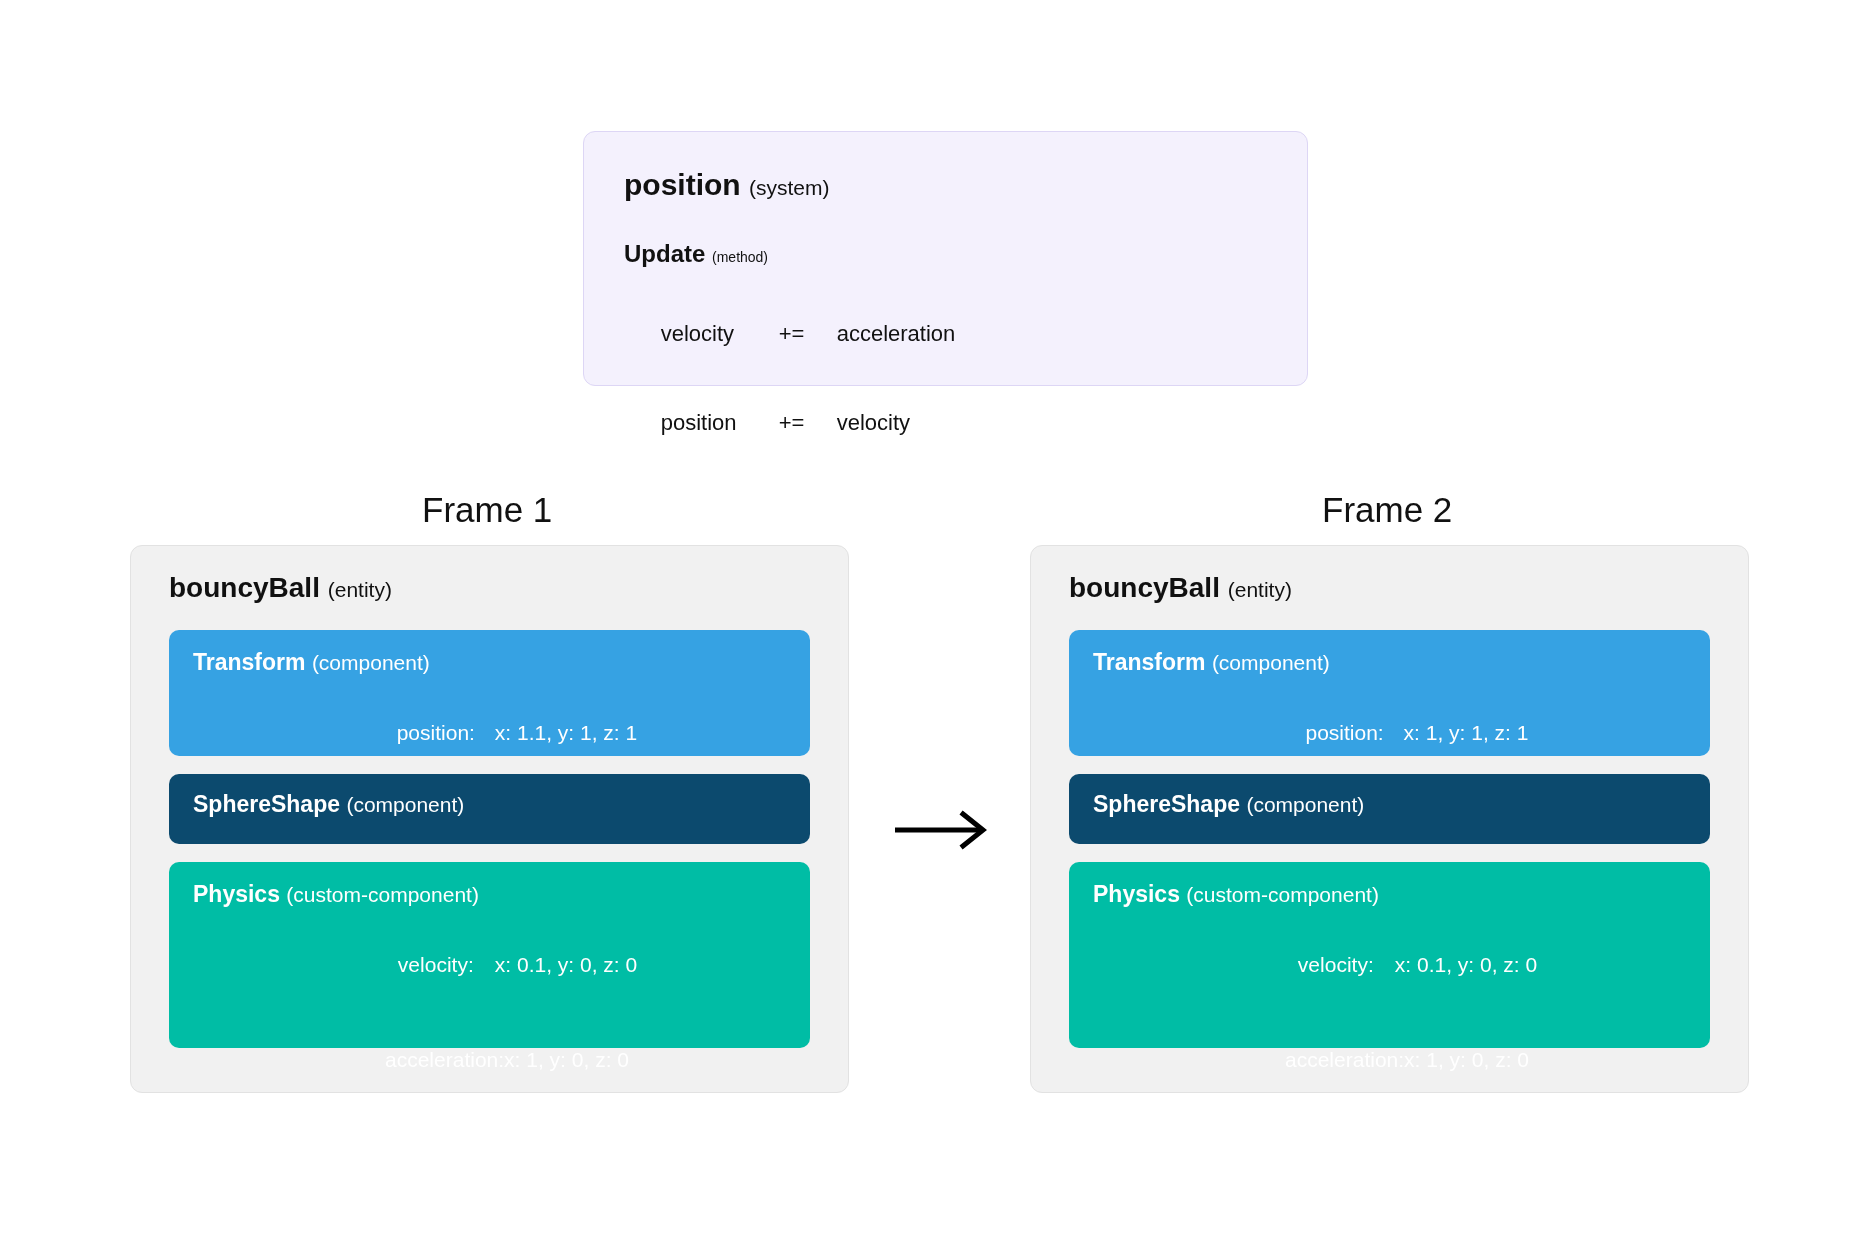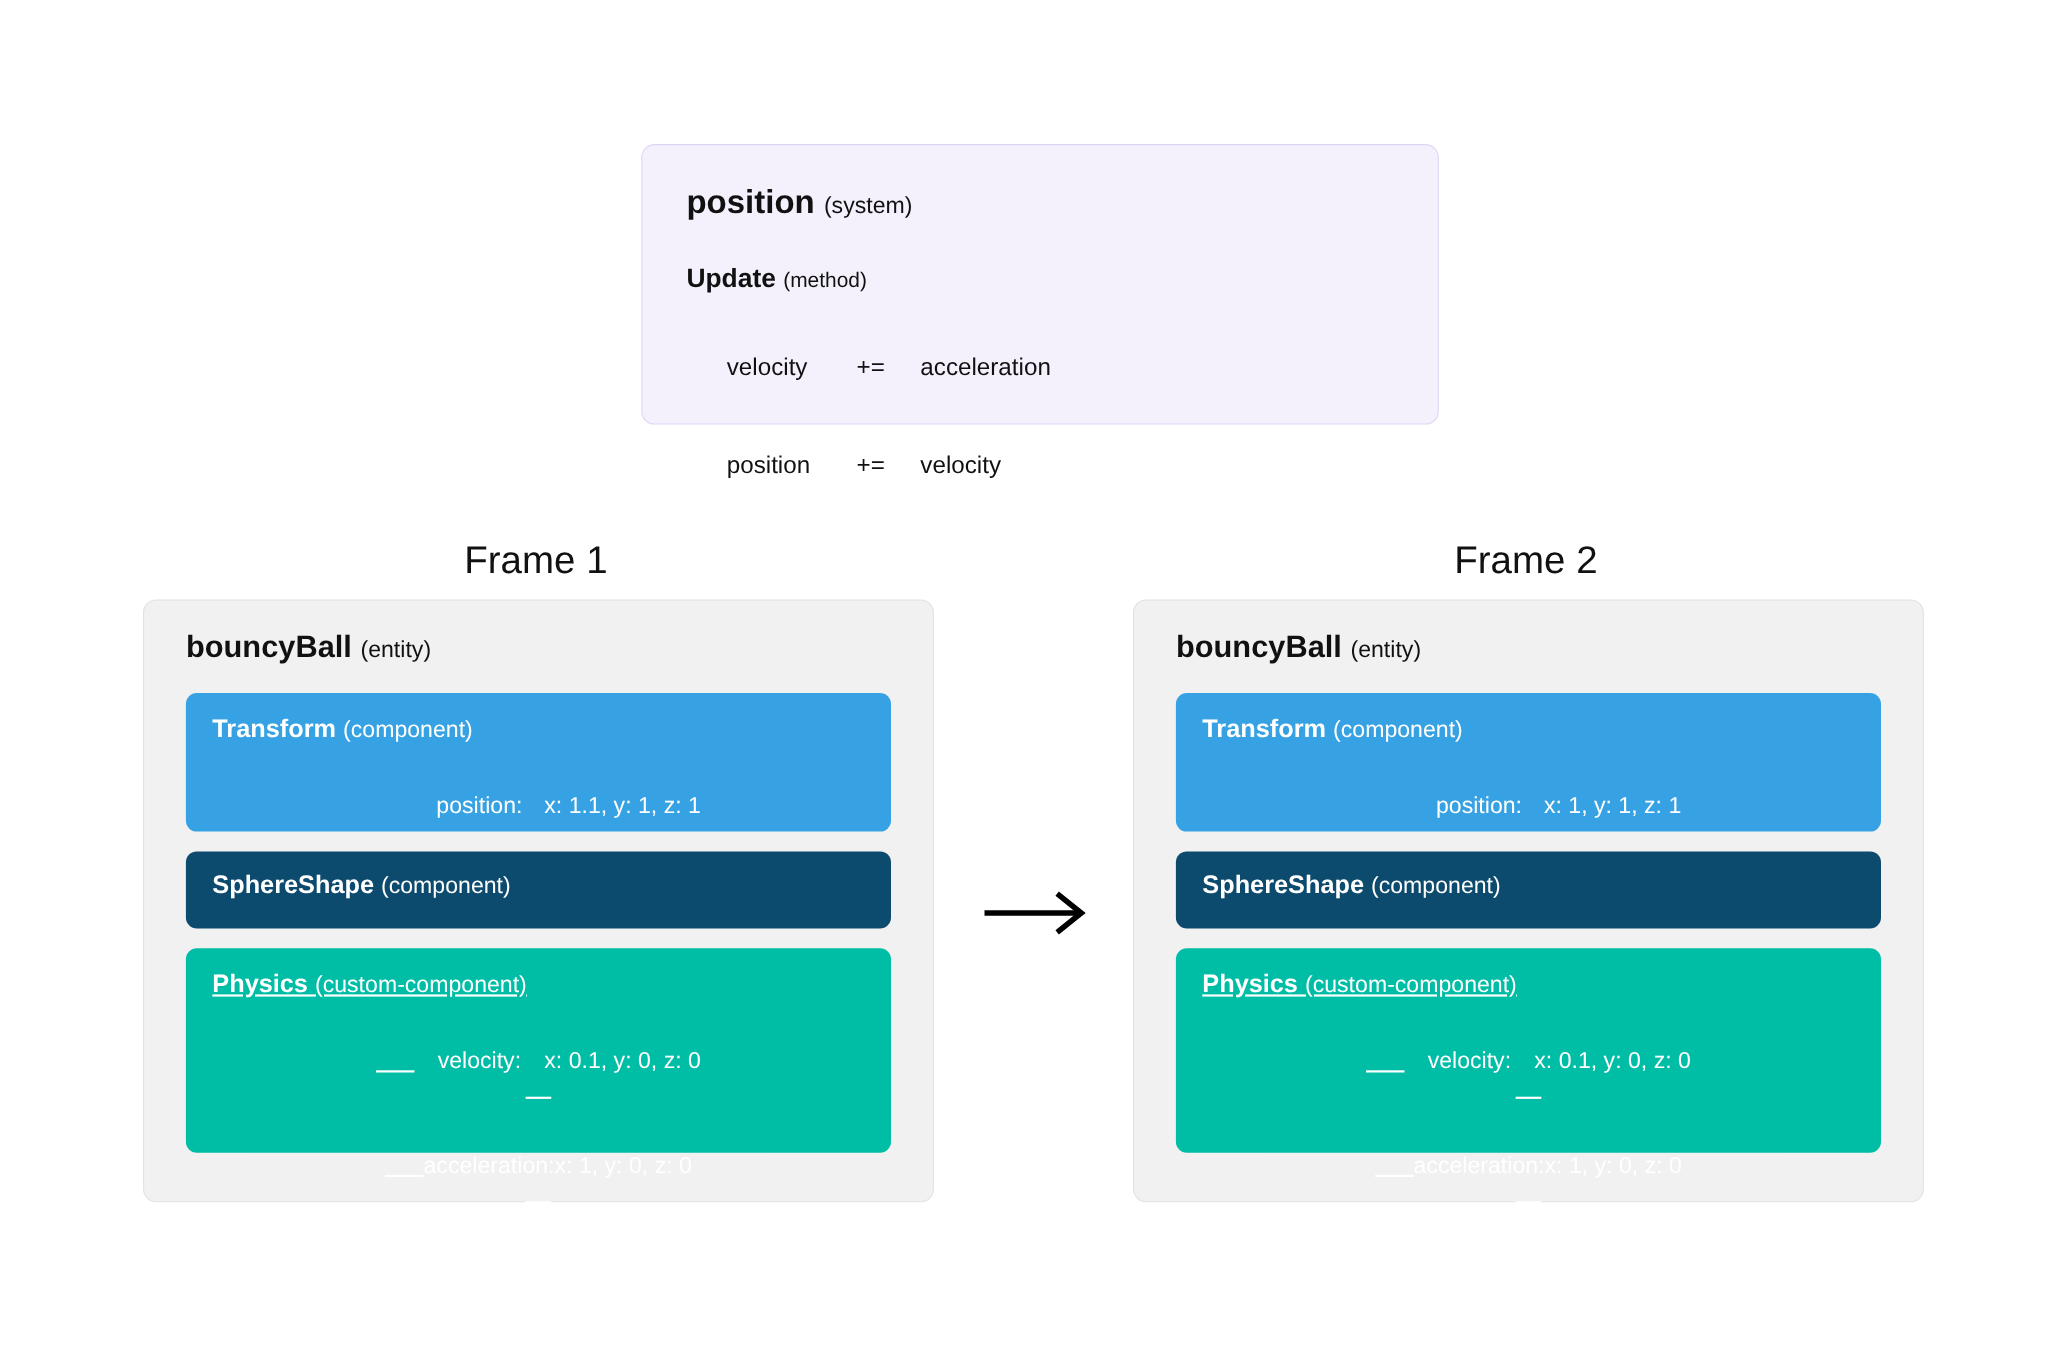--- a/index.html
+++ b/index.html
@@ -40,21 +40,21 @@
   .sys-title .kind { font-weight: 400; font-size: 21px; }
 
   .sys-sub {
     margin-top: 40px;
     font-size: 24px;
     color: #111111;
     line-height: 1.1;
     white-space: nowrap;
   }
   .sys-sub .name { font-weight: 700; }
-  .sys-sub .kind { font-weight: 400; font-size: 19px; }
+  .sys-sub .kind { font-weight: 400; font-size: 14px; }
 
   .sys-code {
     margin-top: 22px;
     font-size: 22px;
     color: #111111;
     line-height: 1.35;
   }
   .code-line { display: block; white-space: pre; }
   .code-line .lhs { display: inline-block; width: 118px; }
   .code-line .op  { display: inline-block; width: 58px; }
@@ -98,21 +98,21 @@
   
   .component {
     box-sizing: border-box;
     border-radius: 10px;
     padding: 20px 24px;
     color: #ffffff;
     margin-bottom: 18px;
   }
   .component.transform { background: #36a2e3; height: 126px; }
   .component.shape     { background: #0c4a6e; height: 70px; padding-top: 18px; }
-  .component.physics   { background: #00bda5; height: 186px; text-decoration: underline; }
+  .component.physics   { background: #00bda5; height: 186px; }
 
   .comp-title {
     font-size: 23px;
     line-height: 1.1;
     white-space: nowrap;
   }
   .comp-title .name { font-weight: 700; }
   .comp-title .kind { font-weight: 400; font-size: 21px; }
 
   .comp-row {

